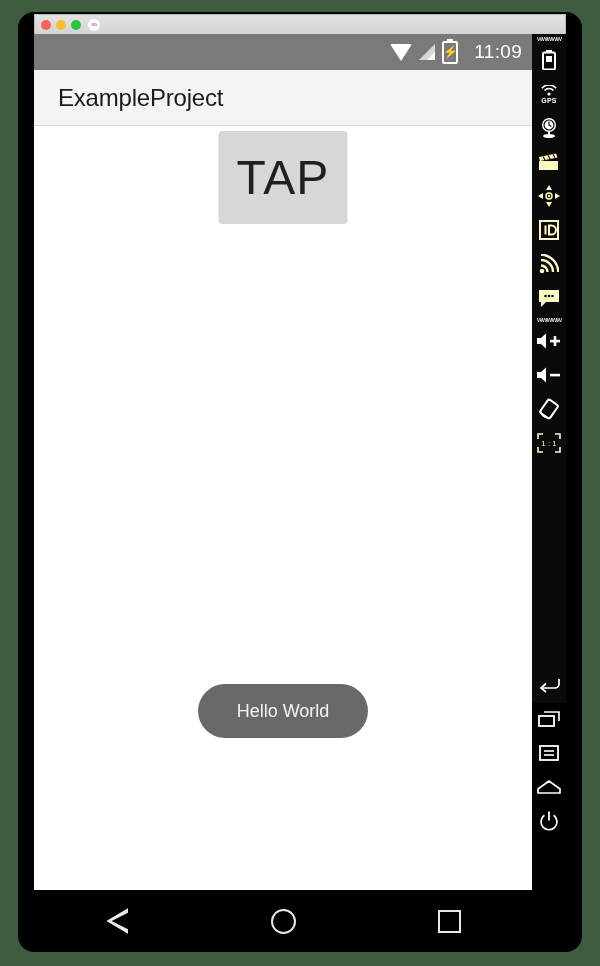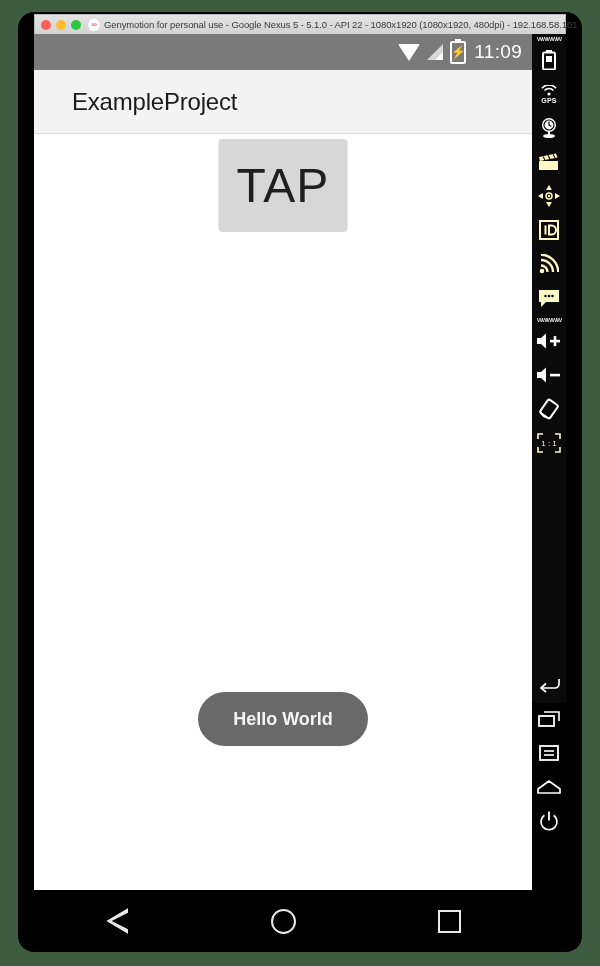--- a/index.html
+++ b/index.html
@@ -95,21 +95,21 @@
     box-sizing: border-box;
   }
   .status-icons {
     display: flex;
     align-items: center;
     gap: 7px;
   }
   .status-clock {
     color: #fff;
     font-size: 19px;
-    margin-left: 8px;
+    margin-left: 16px;
     letter-spacing: 0.3px;
   }
   .ic-wifi {
     width: 0; height: 0;
     border-left: 11px solid transparent;
     border-right: 11px solid transparent;
     border-top: 17px solid #fff;
     border-radius: 2px;
   }
   .ic-signal {
@@ -147,26 +147,26 @@
     background: #fff;
   }
   .ic-battery .bolt {
     color: #fff;
     font-size: 12px;
     line-height: 1;
   }
 
   
   .action-bar {
-    height: 64px;
+    height: 56px;
     background: #f4f4f4;
     border-bottom: 1px solid #dcdcdc;
     display: flex;
     align-items: center;
-    padding-left: 38px;
+    padding-left: 24px;
     box-sizing: border-box;
   }
   .app-title {
     font-size: 24px;
     color: #1b1b1b;
     letter-spacing: -0.2px;
   }
 
   
   .app-content {
@@ -203,21 +203,20 @@
     height: 54px;
     background: #696969;
     border-radius: 27px;
     color: #f4f4f4;
     font-size: 18px;
     display: flex;
     align-items: center;
     justify-content: center;
     padding: 0 26px;
     box-sizing: border-box;
-    font-weight: bold;
   }
 
   
   .nav-bar {
     position: absolute;
     left: 16px;
     top: 878px;
     width: 498px;
     height: 62px;
     background: #000;
@@ -312,21 +311,20 @@
 </head>
 <body>
 
 <div class="emulator-window">
 
   <div class="titlebar">
     <span class="traffic red"></span>
     <span class="traffic yellow"></span>
     <span class="traffic green"></span>
     <span class="gm-logo">∞</span>
-    <span class="titlebar-text">Genymotion for personal use - Google Nexus 5 - 5.1.0 - API 22 - 1080x1920 (1080x1920, 480dpi) - 192.168.58.101</span>
   </div>
 
   <div class="device-screen">
 
     <div class="status-bar">
       <div class="status-icons">
         <span class="ic-wifi"></span>
         <span class="ic-signal"></span>
         <span class="ic-battery">
           <span class="bolt">⚡</span>

